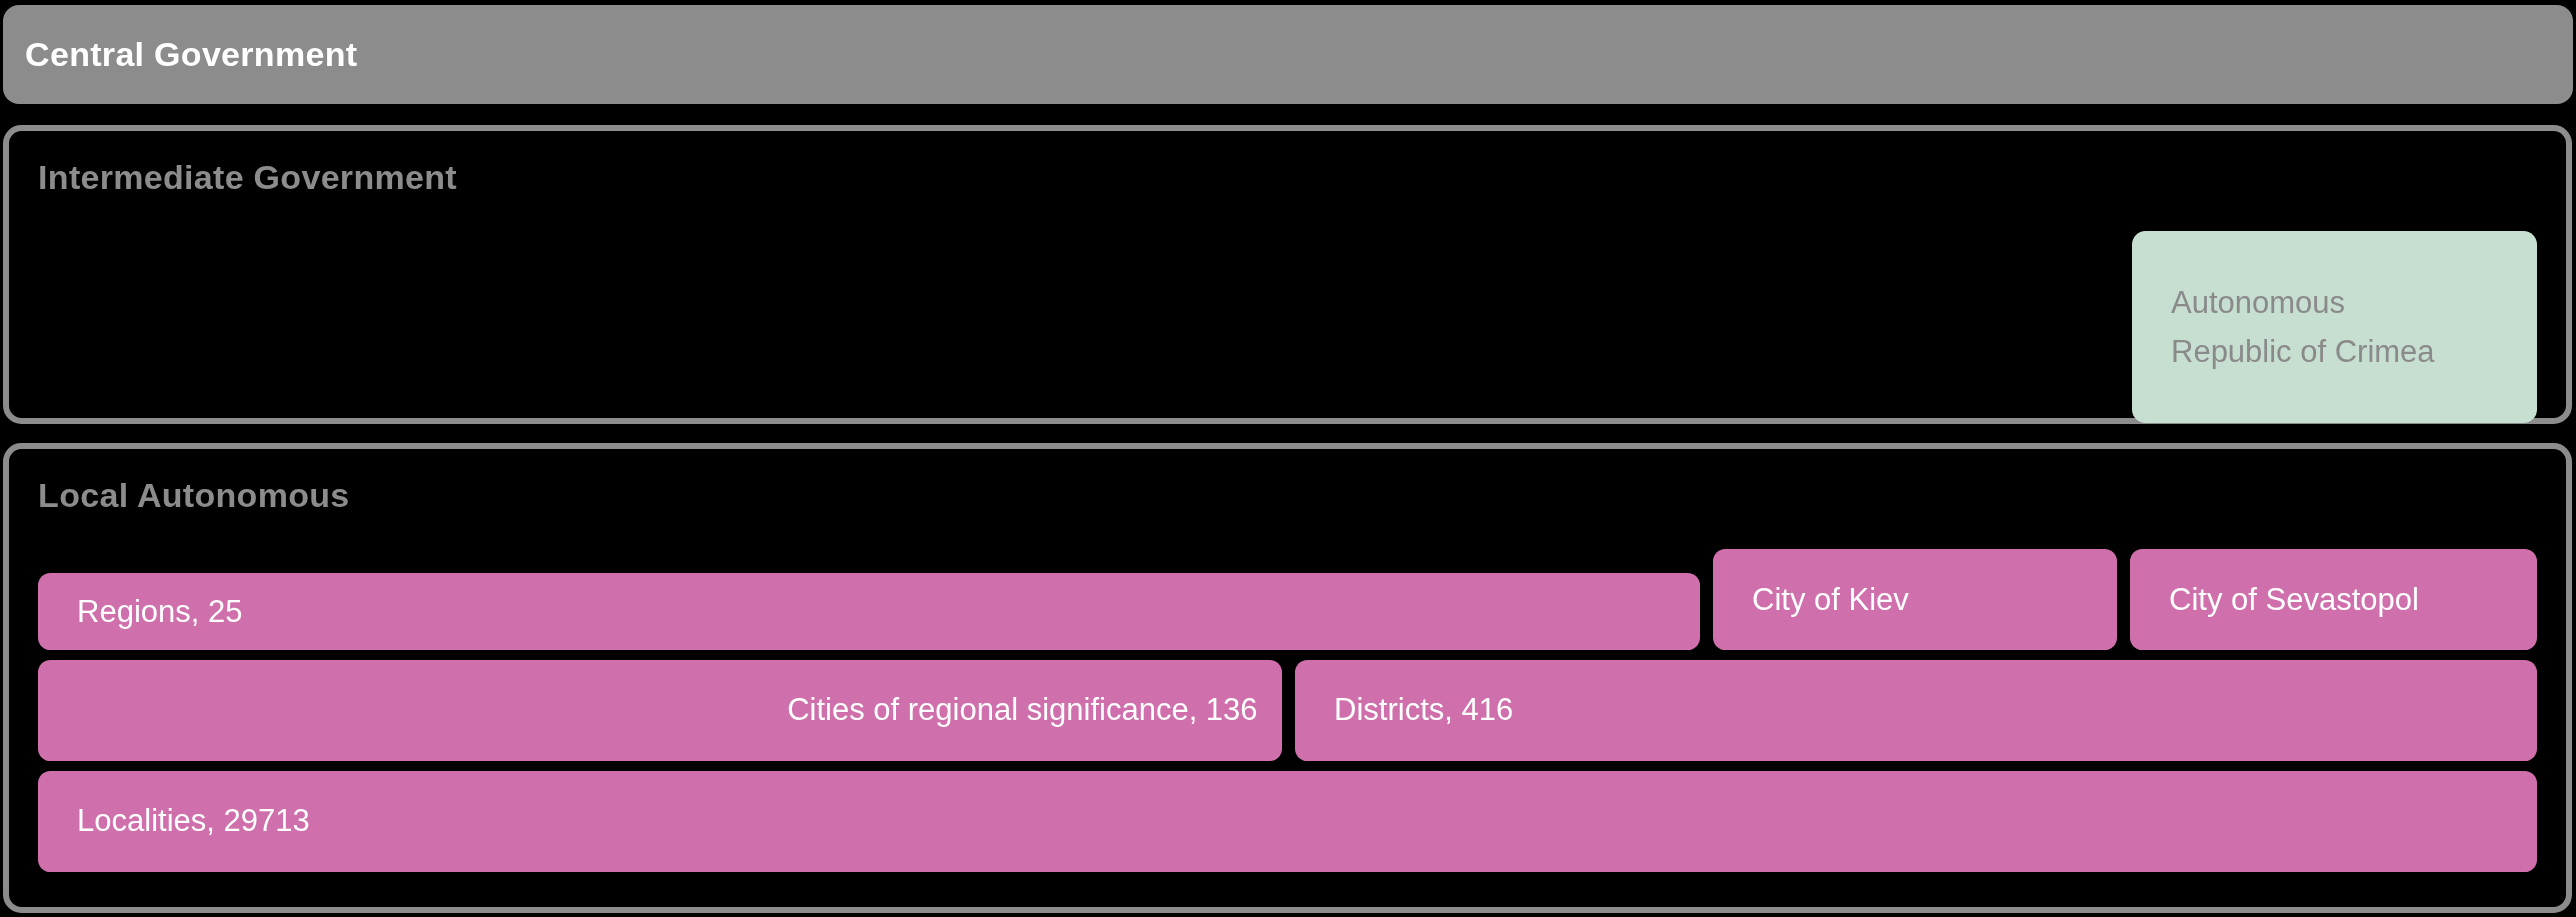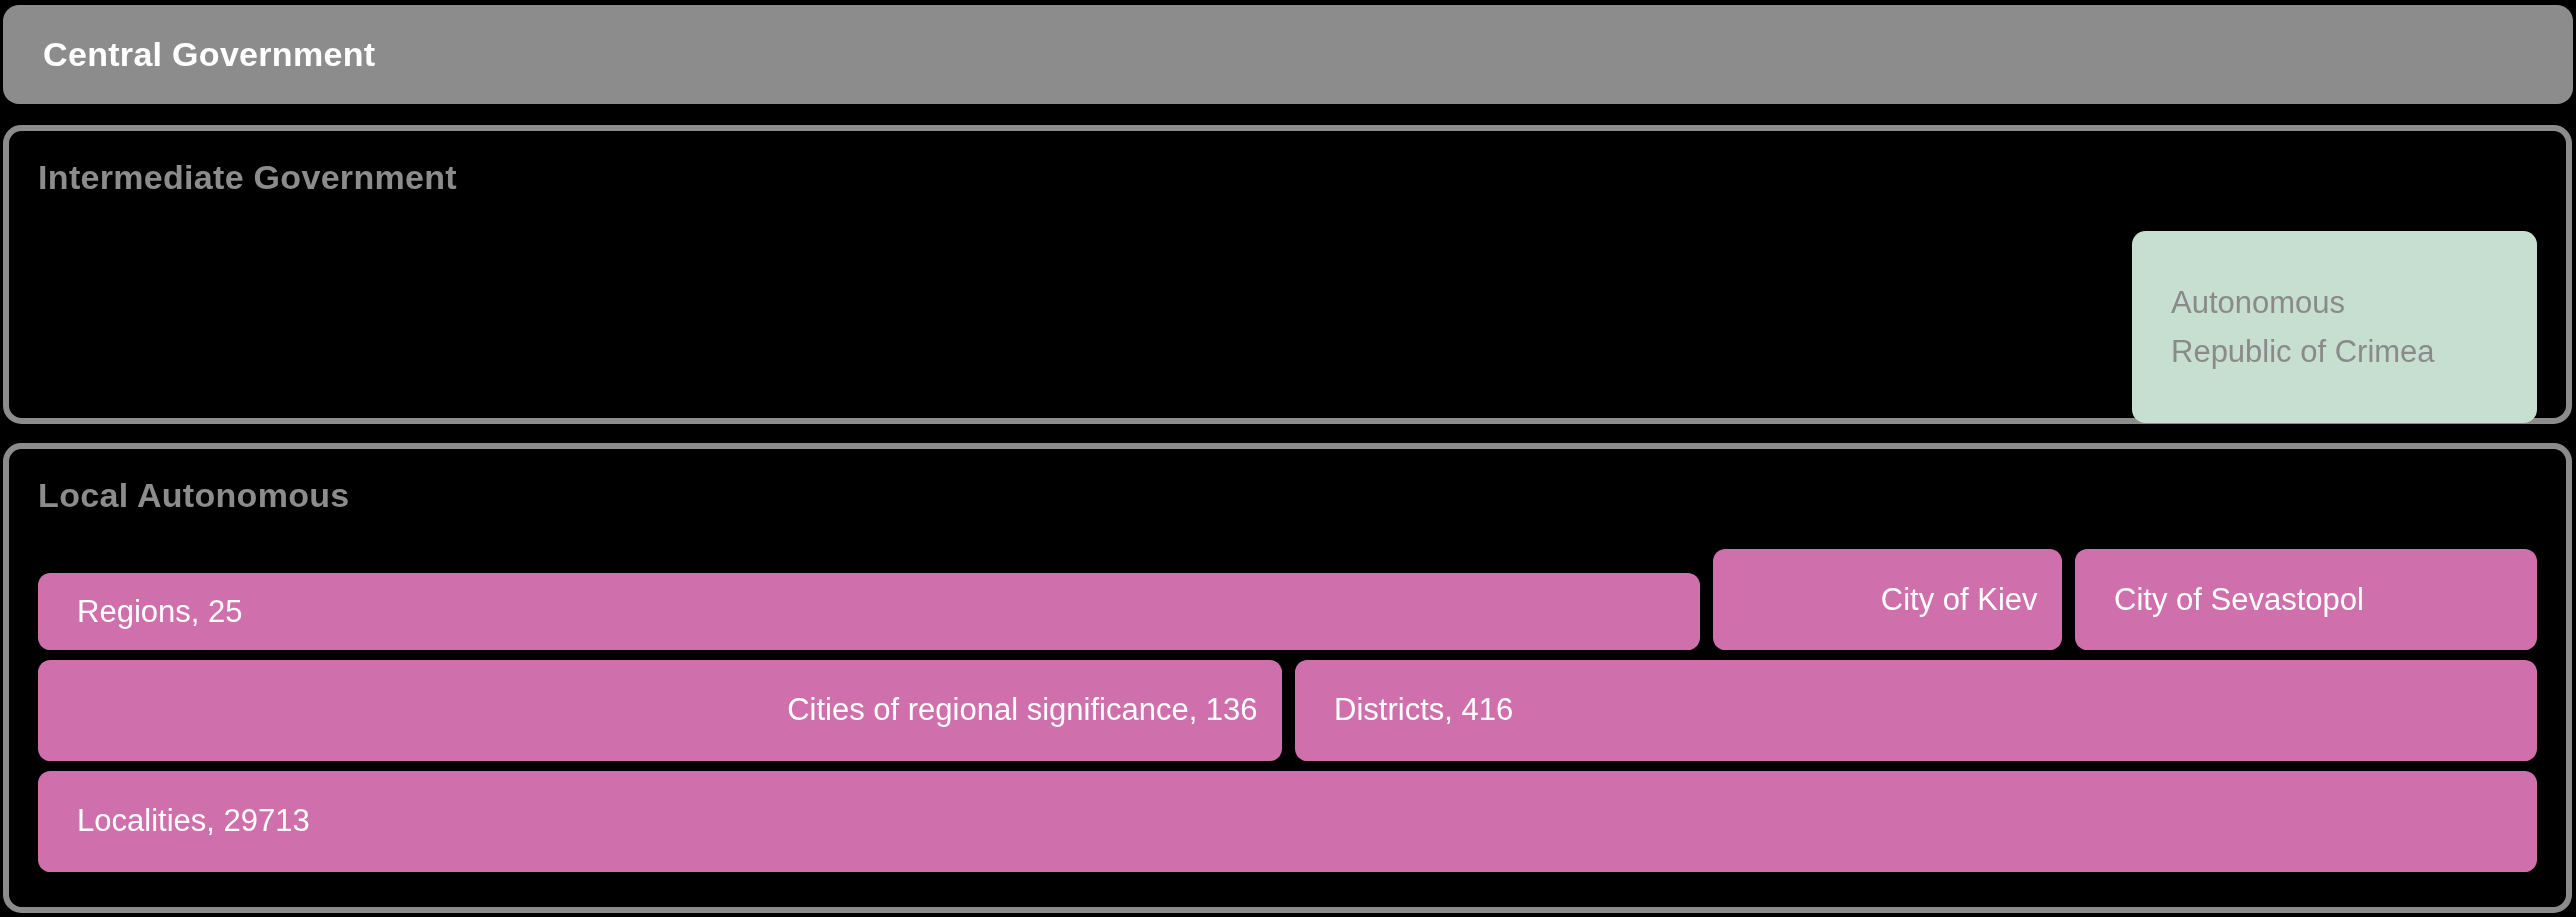--- a/index.html
+++ b/index.html
@@ -20,21 +20,21 @@
 
   
   .central-bar {
     position: absolute;
     left: 3.1px; right: 3.1px; top: 4.9px;
     height: 99px;
     background: var(--gray, #8C8C8C);
     border-radius: 16px;
     display: flex;
     align-items: center;
-    padding: 0 40px;
+    padding: 0 22px;
     box-sizing: border-box;
   }
   .central-bar .header-label {
     color: var(--white, #fff);
     font-size: 34px;
     font-weight: 700;
     letter-spacing: 0.3px;
   }
 
   
@@ -101,21 +101,21 @@
     padding: 0 24.5px 0 39px;
     box-sizing: border-box;
     overflow: hidden;
   }
   .node-pink .node-label {
     color: var(--white, #fff);
     font-size: 31px;
     white-space: nowrap;
   }
   .w-regions   { width: 1662px; flex: 0 0 auto; margin-top: 24px; }
-  .w-kiev      { width: 349px;  flex: 0 0 auto; justify-content: flex-end; }
+  .w-kiev      { width: 404px;  flex: 0 0 auto; }
   .w-fill      { flex: 1 1 auto; }
   .w-cities    { width: 1244px; flex: 0 0 auto; justify-content: flex-end; }
 </style>
 </head>
 <body>
 
 <div class="stage">
 
   <div class="central-bar">
     <span class="header-label">Central Government</span>

